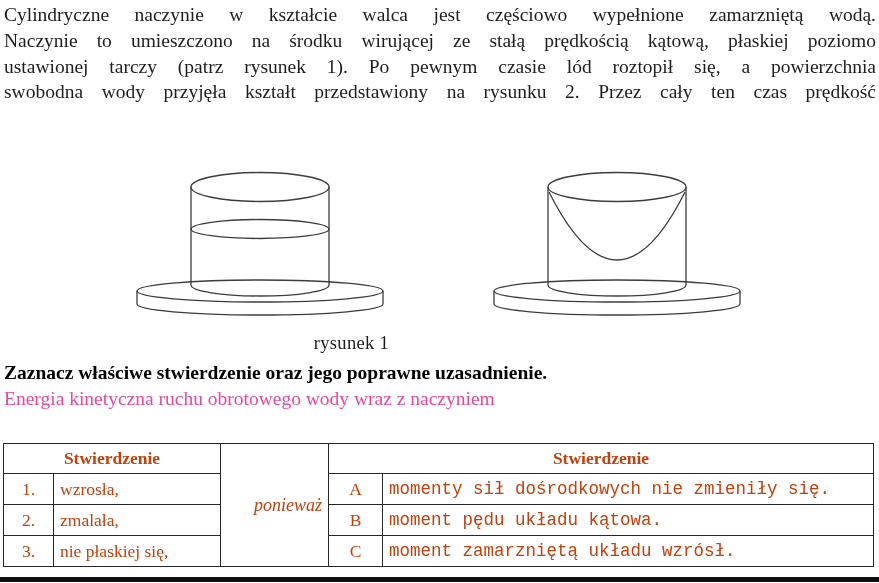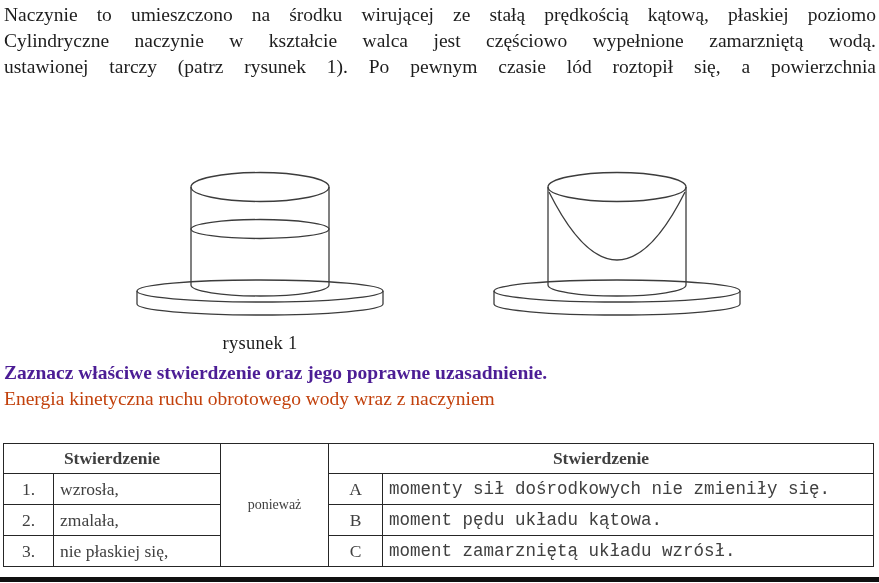--- a/index.html
+++ b/index.html
@@ -12,63 +12,64 @@
   .intro .line{
     font-size:19.5px;line-height:25.8px;white-space:nowrap;color:#1d1d1d;
   }
   .intro .line.j{text-align:justify;text-align-last:justify;}
   
   .fig{position:absolute;width:258px;text-align:center;}
   .fig1{left:131px;top:145px;}
   .fig2{left:488px;top:145px;}
   .fig svg{display:block;}
   .fig .caption{
-    margin-top:8px;font-size:18.5px;color:#1c1c1c;letter-spacing:0.3px;
+    margin-top:8px;font-size:18.5px;color:#1c1c1c;letter-spacing:0.3px;text-align:right;
   }
   
   .instruction{
     position:absolute;left:4px;top:362px;width:872px;
-    font-size:19.5px;font-weight:bold;color:#4c1d95;white-space:nowrap;
+    font-size:19.5px;font-weight:bold;color:#000000;white-space:nowrap;
   }
   .subject{
     position:absolute;left:4px;top:388px;width:872px;
-    font-size:19.5px;color:#c2410c;white-space:nowrap;
+    font-size:19.5px;color:#ec4899;white-space:nowrap;
   }
   
   table.answers{
     position:absolute;left:3px;top:443px;width:871px;
     border-collapse:collapse;table-layout:fixed;
-    font-size:17.5px;color:#404040;
+    font-size:17.5px;color:#c2410c;
   }
   table.answers td{
     border:1.5px solid #262626;padding:0 6px;vertical-align:middle;
     overflow:hidden;white-space:nowrap;
   }
   table.answers tr.hdr td{height:29px;}
   table.answers tr.opt td{height:30px;}
   td.th{font-weight:bold;text-align:center;}
-  td.connector{text-align:center;font-size:14px;}
+  td.connector{text-align:right;font-size:18px;font-style:italic;}
   td.num{text-align:center;}
   td.stmt{padding-left:11px;}
   td.letter{text-align:center;}
   td.just{padding-left:12px;font-family:Liberation Mono, monospace;}
   
   .bottom-bar{
     position:absolute;left:0;top:577px;width:879px;height:5px;background:#101010;
   }
 </style>
 </head>
 <body>
 
 <div class="page">
 
   <div class="intro">
+    <div class="line j">Cylindryczne naczynie w kształcie walca jest częściowo wypełnione zamarzniętą wodą.</div>
     <div class="line j">Naczynie to umieszczono na środku wirującej ze stałą prędkością kątową, płaskiej poziomo</div>
-    <div class="line j">Cylindryczne naczynie w kształcie walca jest częściowo wypełnione zamarzniętą wodą.</div>
     <div class="line j">ustawionej tarczy (patrz rysunek 1). Po pewnym czasie lód roztopił się, a powierzchnia</div>
+    <div class="line j">swobodna wody przyjęła kształt przedstawiony na rysunku 2. Przez cały ten czas prędkość</div>
   </div>
 
   <div class="fig fig1">
     <svg width="258" height="180" viewBox="0 0 258 180" fill="none" stroke="#3c3c3c" stroke-width="1.3">
 
       <ellipse cx="129" cy="146" rx="123" ry="11"></ellipse>
       <line x1="6" y1="146" x2="6" y2="159"></line>
       <line x1="252" y1="146" x2="252" y2="159"></line>
       <path d="M 6 159 A 123 11 0 0 0 252 159"></path>
 

